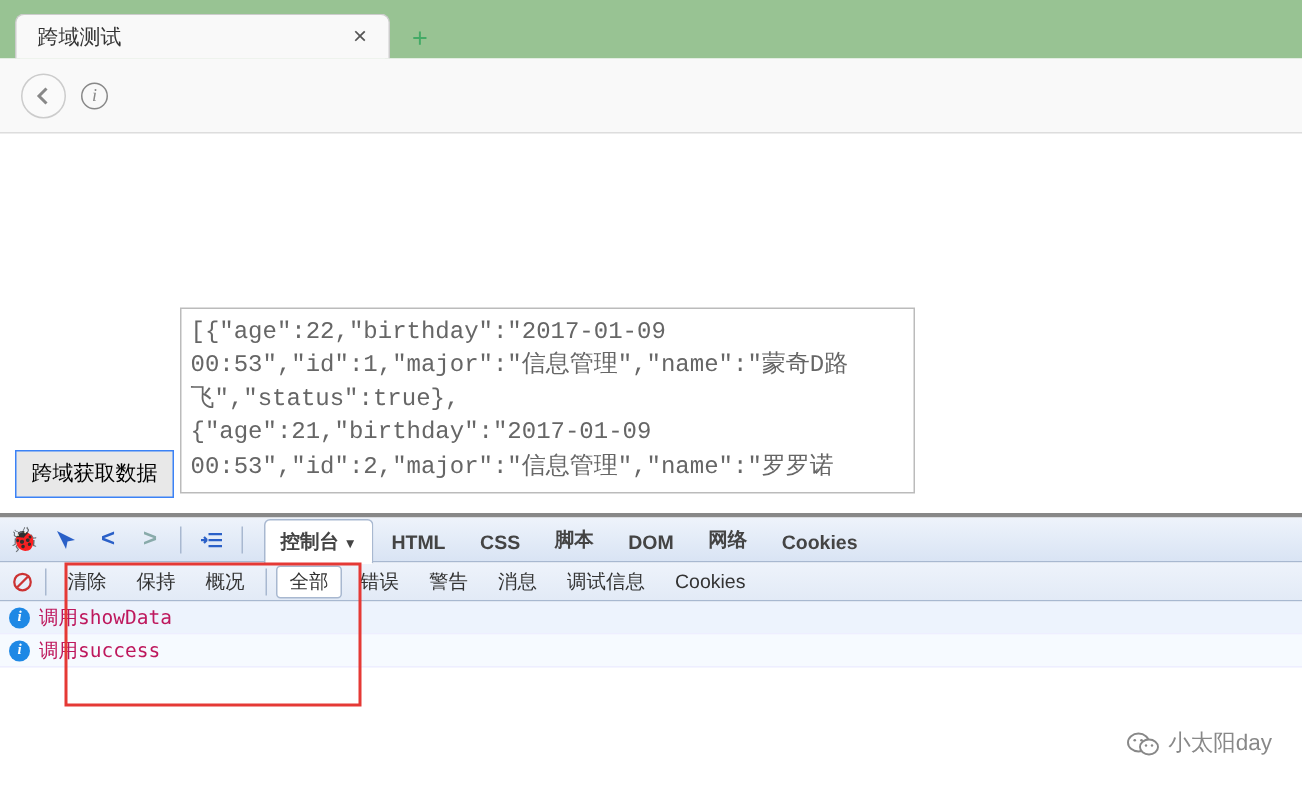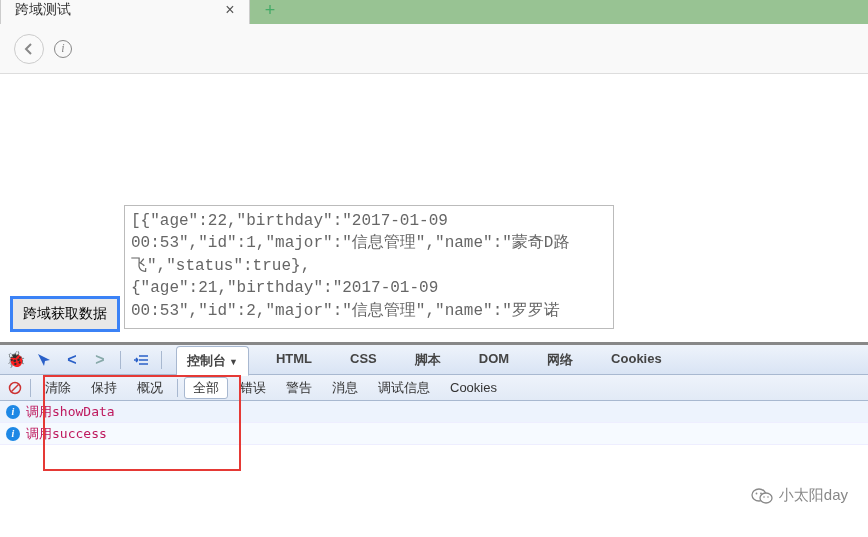--- a/index.html
+++ b/index.html
@@ -1,48 +1,48 @@
 <!DOCTYPE html>
 <html><head>
 <meta charset="utf-8">
 <style>
   * { box-sizing: border-box; margin: 0; padding: 0; }
   html, body { width: 868px; height: 537px; font-family: Arial, sans-serif; font-size: 13px; overflow: hidden; }
   
   
   .browser-chrome { height: 88px; }
-  .tab-strip { height: 24px; background: #98c393; display: flex; align-items: flex-end; }
+  .tab-strip { height: 39px; background: #98c393; display: flex; align-items: flex-end; padding-left: 10px; }
   .tab { height: 30px; background: #f9f9f9; border-radius: 6px 6px 0 0; display: flex; align-items: center; padding: 0 10px 0 14px; min-width: 250px; position: relative; border: 1px solid #ccc; border-bottom: none;}
   .tab-title { color: #333; font-size: 14px; flex: 1; }
   .tab-close { width: 18px; height: 18px; display:flex; align-items:center; justify-content:center; color:#555; font-size:16px; cursor:pointer; }
   .tab-new { width: 28px; height: 28px; display:flex; align-items:center; justify-content:center; color:#4a6; font-size:18px; margin-left:6px; cursor:pointer;}
   
   .addr-bar { height: 50px; background:#f9f9f9; border-bottom:1px solid #ddd; display:flex; align-items:center; padding: 0 14px; gap:10px;}
   .back-btn { width:30px; height:30px; border:1px solid #ccc; border-radius:50%; display:flex; align-items:center; justify-content:center; color:#888; background:#fafafa; cursor:pointer;}
   .info-circle { width:18px; height:18px; border:1.5px solid #888; border-radius:50%; display:flex; align-items:center; justify-content:center; font-size:12px; color:#888; font-family: Georgia, serif; font-style: italic;}
   .url-text { font-size:17px; color:#222; }
   .url-text .port { color:#888; }
   
   
   .page-content { height: 254px; padding: 10px 10px; display:flex; align-items:flex-end; gap:0; }
-  .btn-fetch { padding: 6px 10px; font-size:14px; background:#e8e8e8; border:3px solid #3b82f6; cursor:pointer; margin-right: 4px; font-family: "Microsoft YaHei", sans-serif;}
+  .btn-fetch { padding: 6px 10px; font-size:14px; background:#e8e8e8; border:1px solid #3b82f6; cursor:pointer; margin-right: 4px; font-family: "Microsoft YaHei", sans-serif;}
   .textarea-wrap { position:relative; }
   .data-textarea { width: 490px; height: 124px; font-family: "Courier New", monospace; font-size: 16px; color:#666; padding: 4px 6px; border:1px solid #bbb; resize:none; overflow-y:scroll; line-height:1.4;}
   
   
   .devtools { border-top: 3px solid #888; height:195px; background:#fff; }
   .dt-toolbar { height: 30px; background: linear-gradient(#eef3fb, #d9e4f4); border-bottom:1px solid #a8b8d0; display:flex; align-items:center; padding: 0 6px; gap: 8px; }
   .dt-icon { width:20px; height:20px; display:flex; align-items:center; justify-content:center; cursor:pointer;}
   .bug-icon { color:#d97a1a; font-size:16px;}
   .inspect-icon { color:#2a60c8; font-size:14px;}
   .arrow-l { color:#2a60c8; font-size:16px; font-weight:bold;}
   .arrow-r { color:#8aa; font-size:16px; font-weight:bold;}
   .step-icon { color:#2a60c8; font-size:14px;}
   .sep { width:1px; height:18px; background:#a8b8d0; margin: 0 2px;}
-  .dt-tabs { display:flex; gap:16px; align-items:flex-start; margin-left:4px;}
+  .dt-tabs { display:flex; gap:1px; align-items:flex-end; margin-left:4px;}
   .dt-tab { padding: 5px 10px; color:#444; font-size:13px; font-weight:bold; cursor:pointer; border:1px solid transparent; border-radius:4px 4px 0 0;}
   .dt-tab.active { background:#fff; border:1px solid #a8b8d0; border-bottom:1px solid #fff; position:relative; top:1px;}
   .dt-tab .dd { font-size:9px; margin-left:3px;}
   
   .dt-subbar { height: 26px; background: linear-gradient(#eef3fb, #e2eaf6); border-bottom:1px solid #a8b8d0; display:flex; align-items:center; padding: 0 6px; gap: 4px;}
   .sub-icon { width:18px; height:18px; display:flex; align-items:center; justify-content:center; color:#c33; cursor:pointer; font-size:14px;}
   .sub-item { padding: 1px 8px; color:#333; font-size:13px; cursor:pointer;}
   .sub-item.active { background:#fff; border:1px solid #a8b8d0; border-radius:3px;}
   
   .console { position:relative; }

